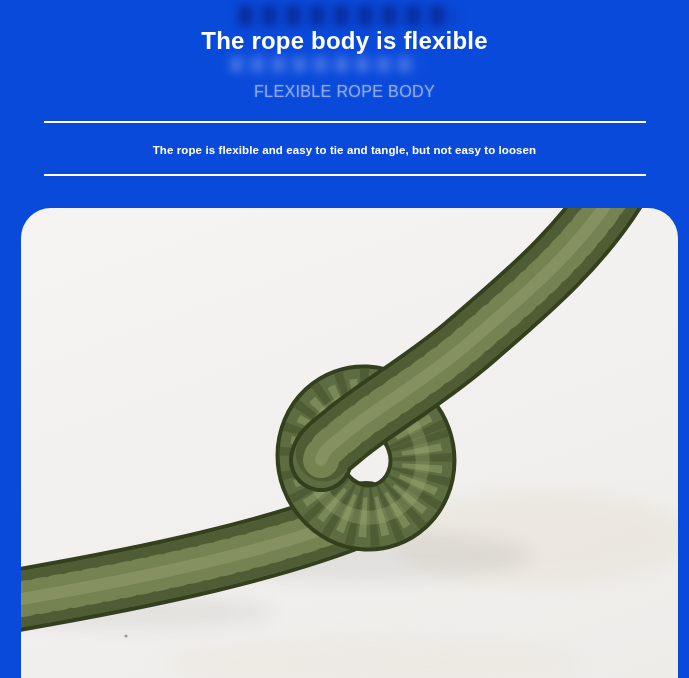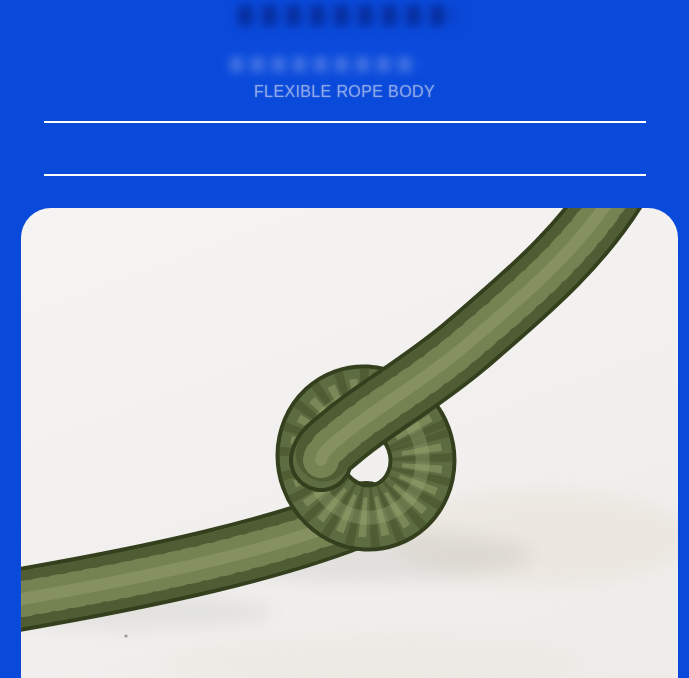--- a/index.html
+++ b/index.html
@@ -50,23 +50,25 @@
     border-radius:30px 30px 0 0;overflow:hidden;
     background:linear-gradient(160deg,#f5f4f2 0%,#f1f0ee 55%,#edecE9 100%);
   }
   .photo-panel svg{display:block;width:657px;height:470px;}
 </style>
 </head>
 <body>
 
 <div class="hero">
   <div class="ghost ghost-top"></div>
+  <div class="title">The rope body is flexible</div>
   <div class="ghost ghost-mid"></div>
   <div class="subtitle">FLEXIBLE ROPE BODY</div>
   <hr class="divider top">
+  <div class="description">The rope is flexible and easy to tie and tangle, but not easy to loosen</div>
   <hr class="divider bottom">
 </div>
 
 <div class="photo-panel">
   <svg viewBox="0 0 657 470" preserveAspectRatio="none" aria-hidden="true">
     <defs>
       <filter id="soft" x="-60%" y="-60%" width="220%" height="220%">
         <feGaussianBlur stdDeviation="9"></feGaussianBlur>
       </filter>
     </defs>

